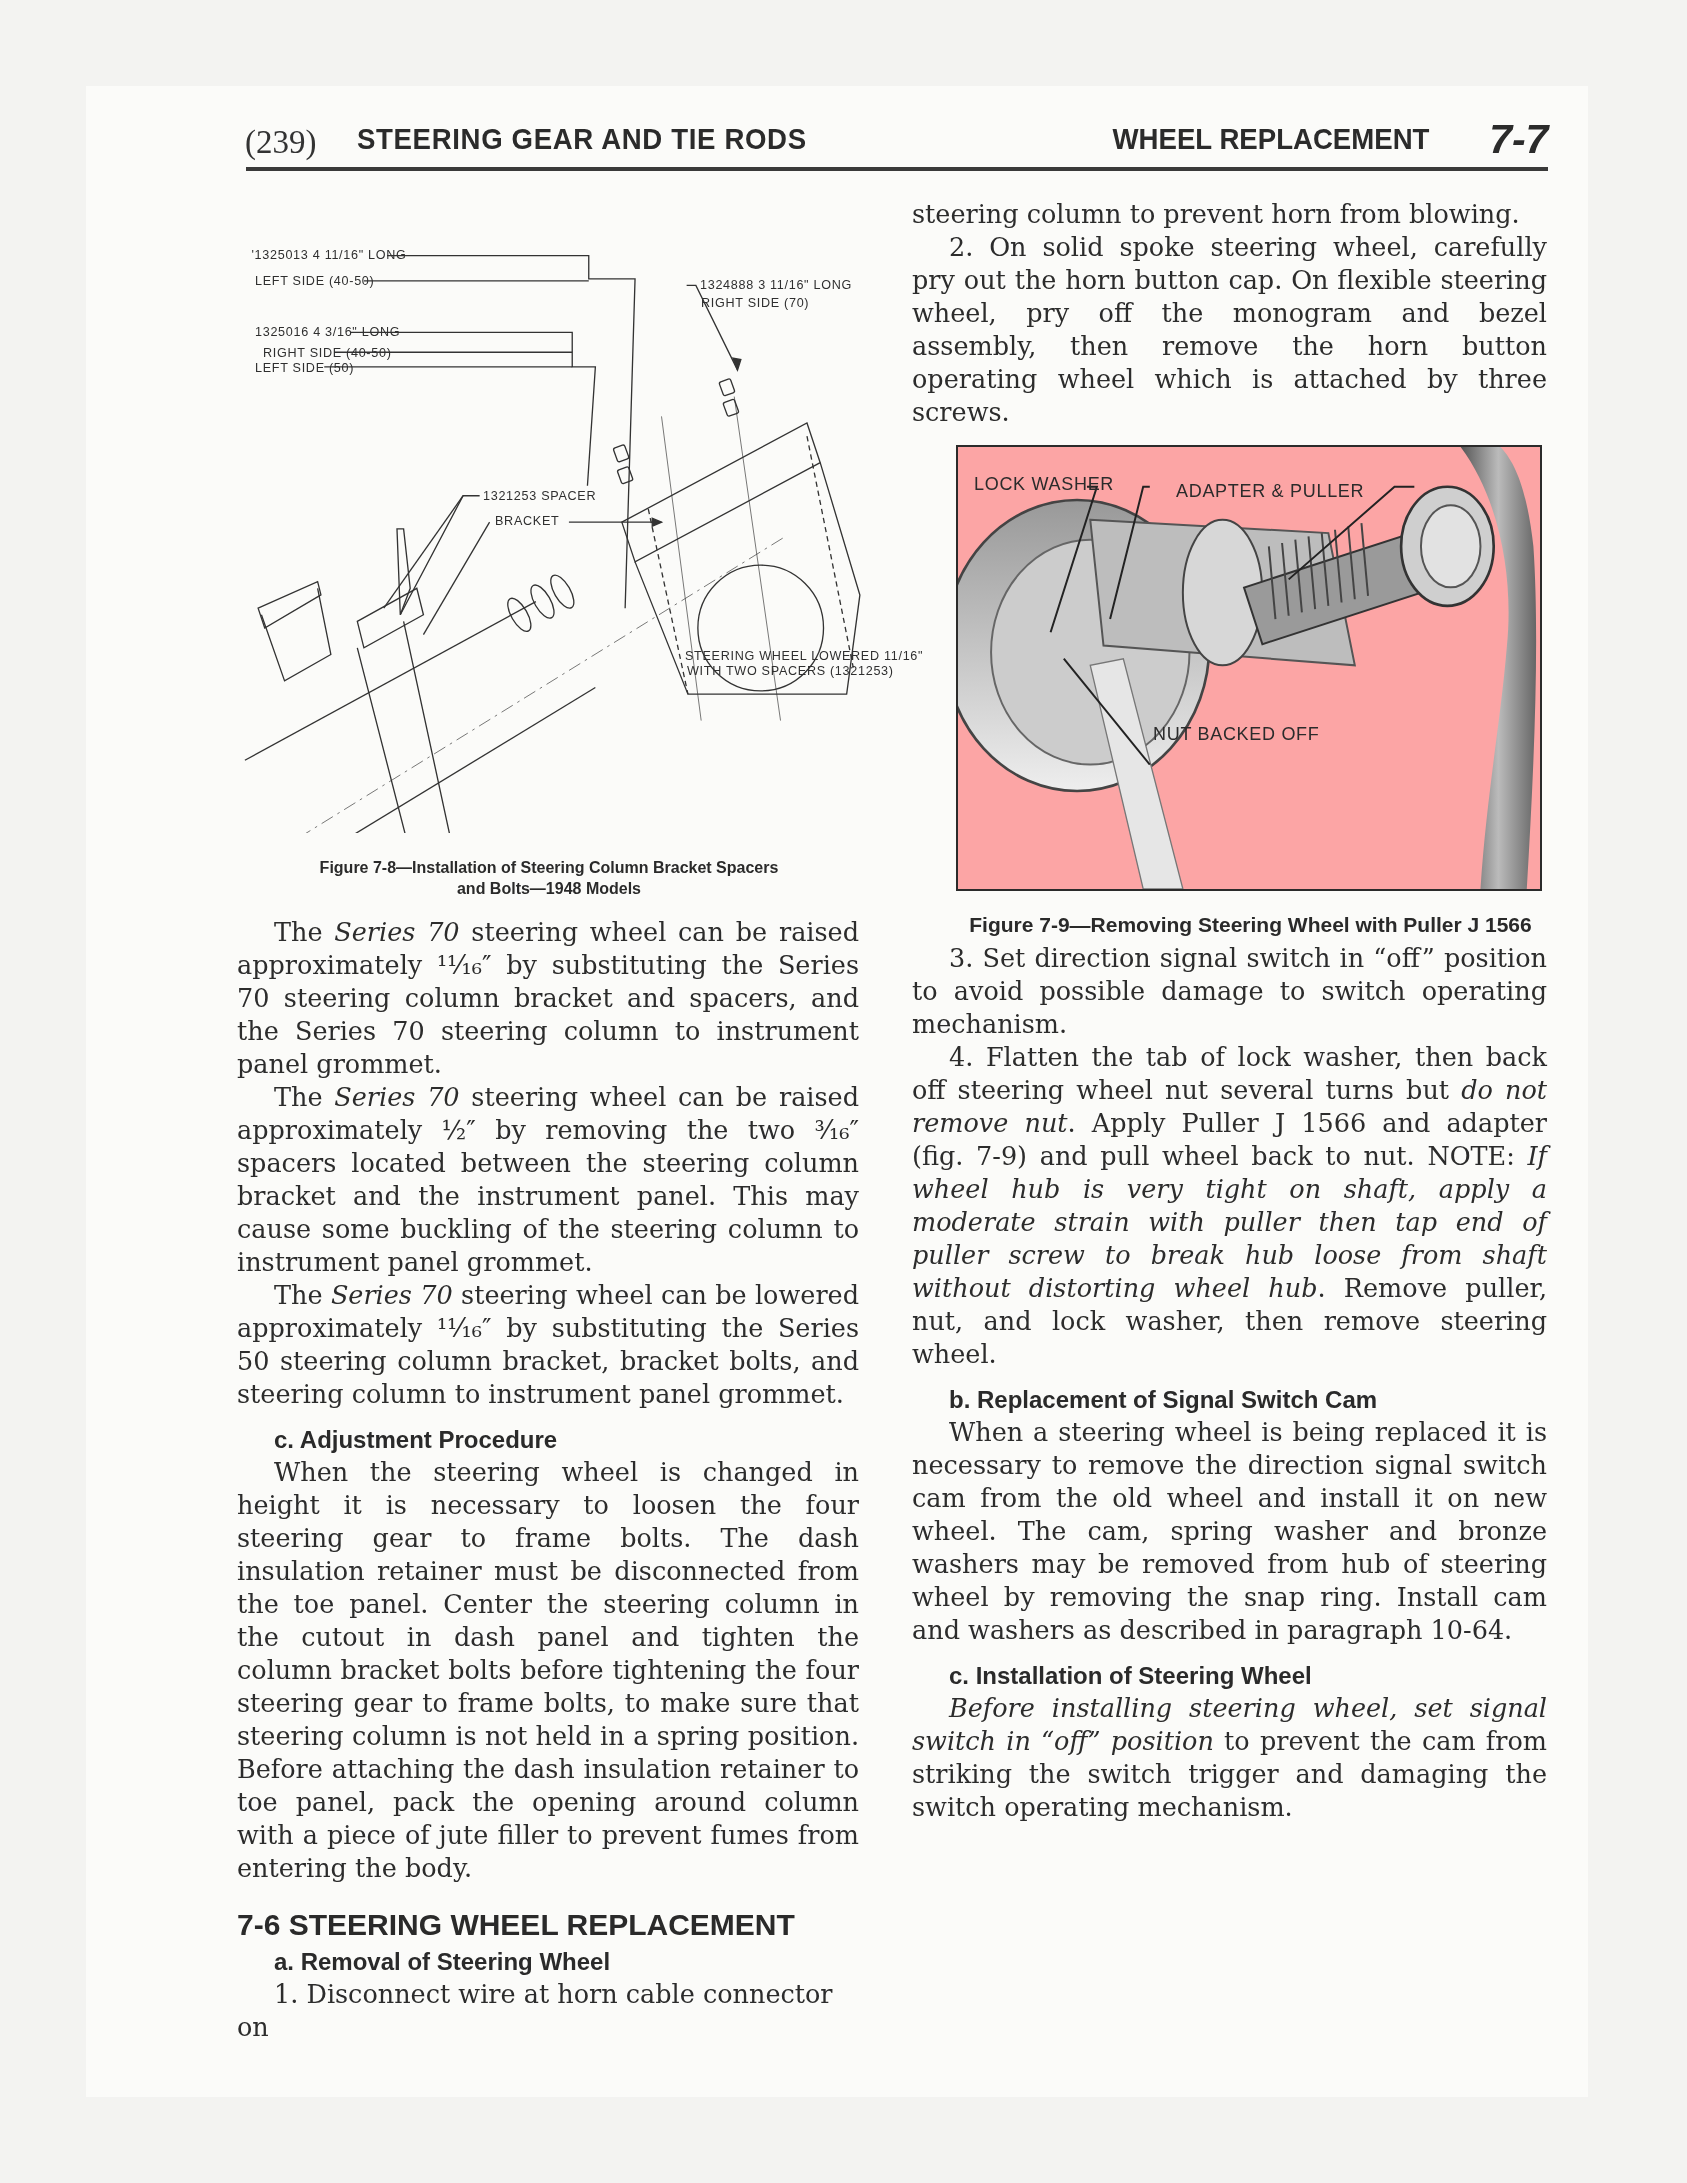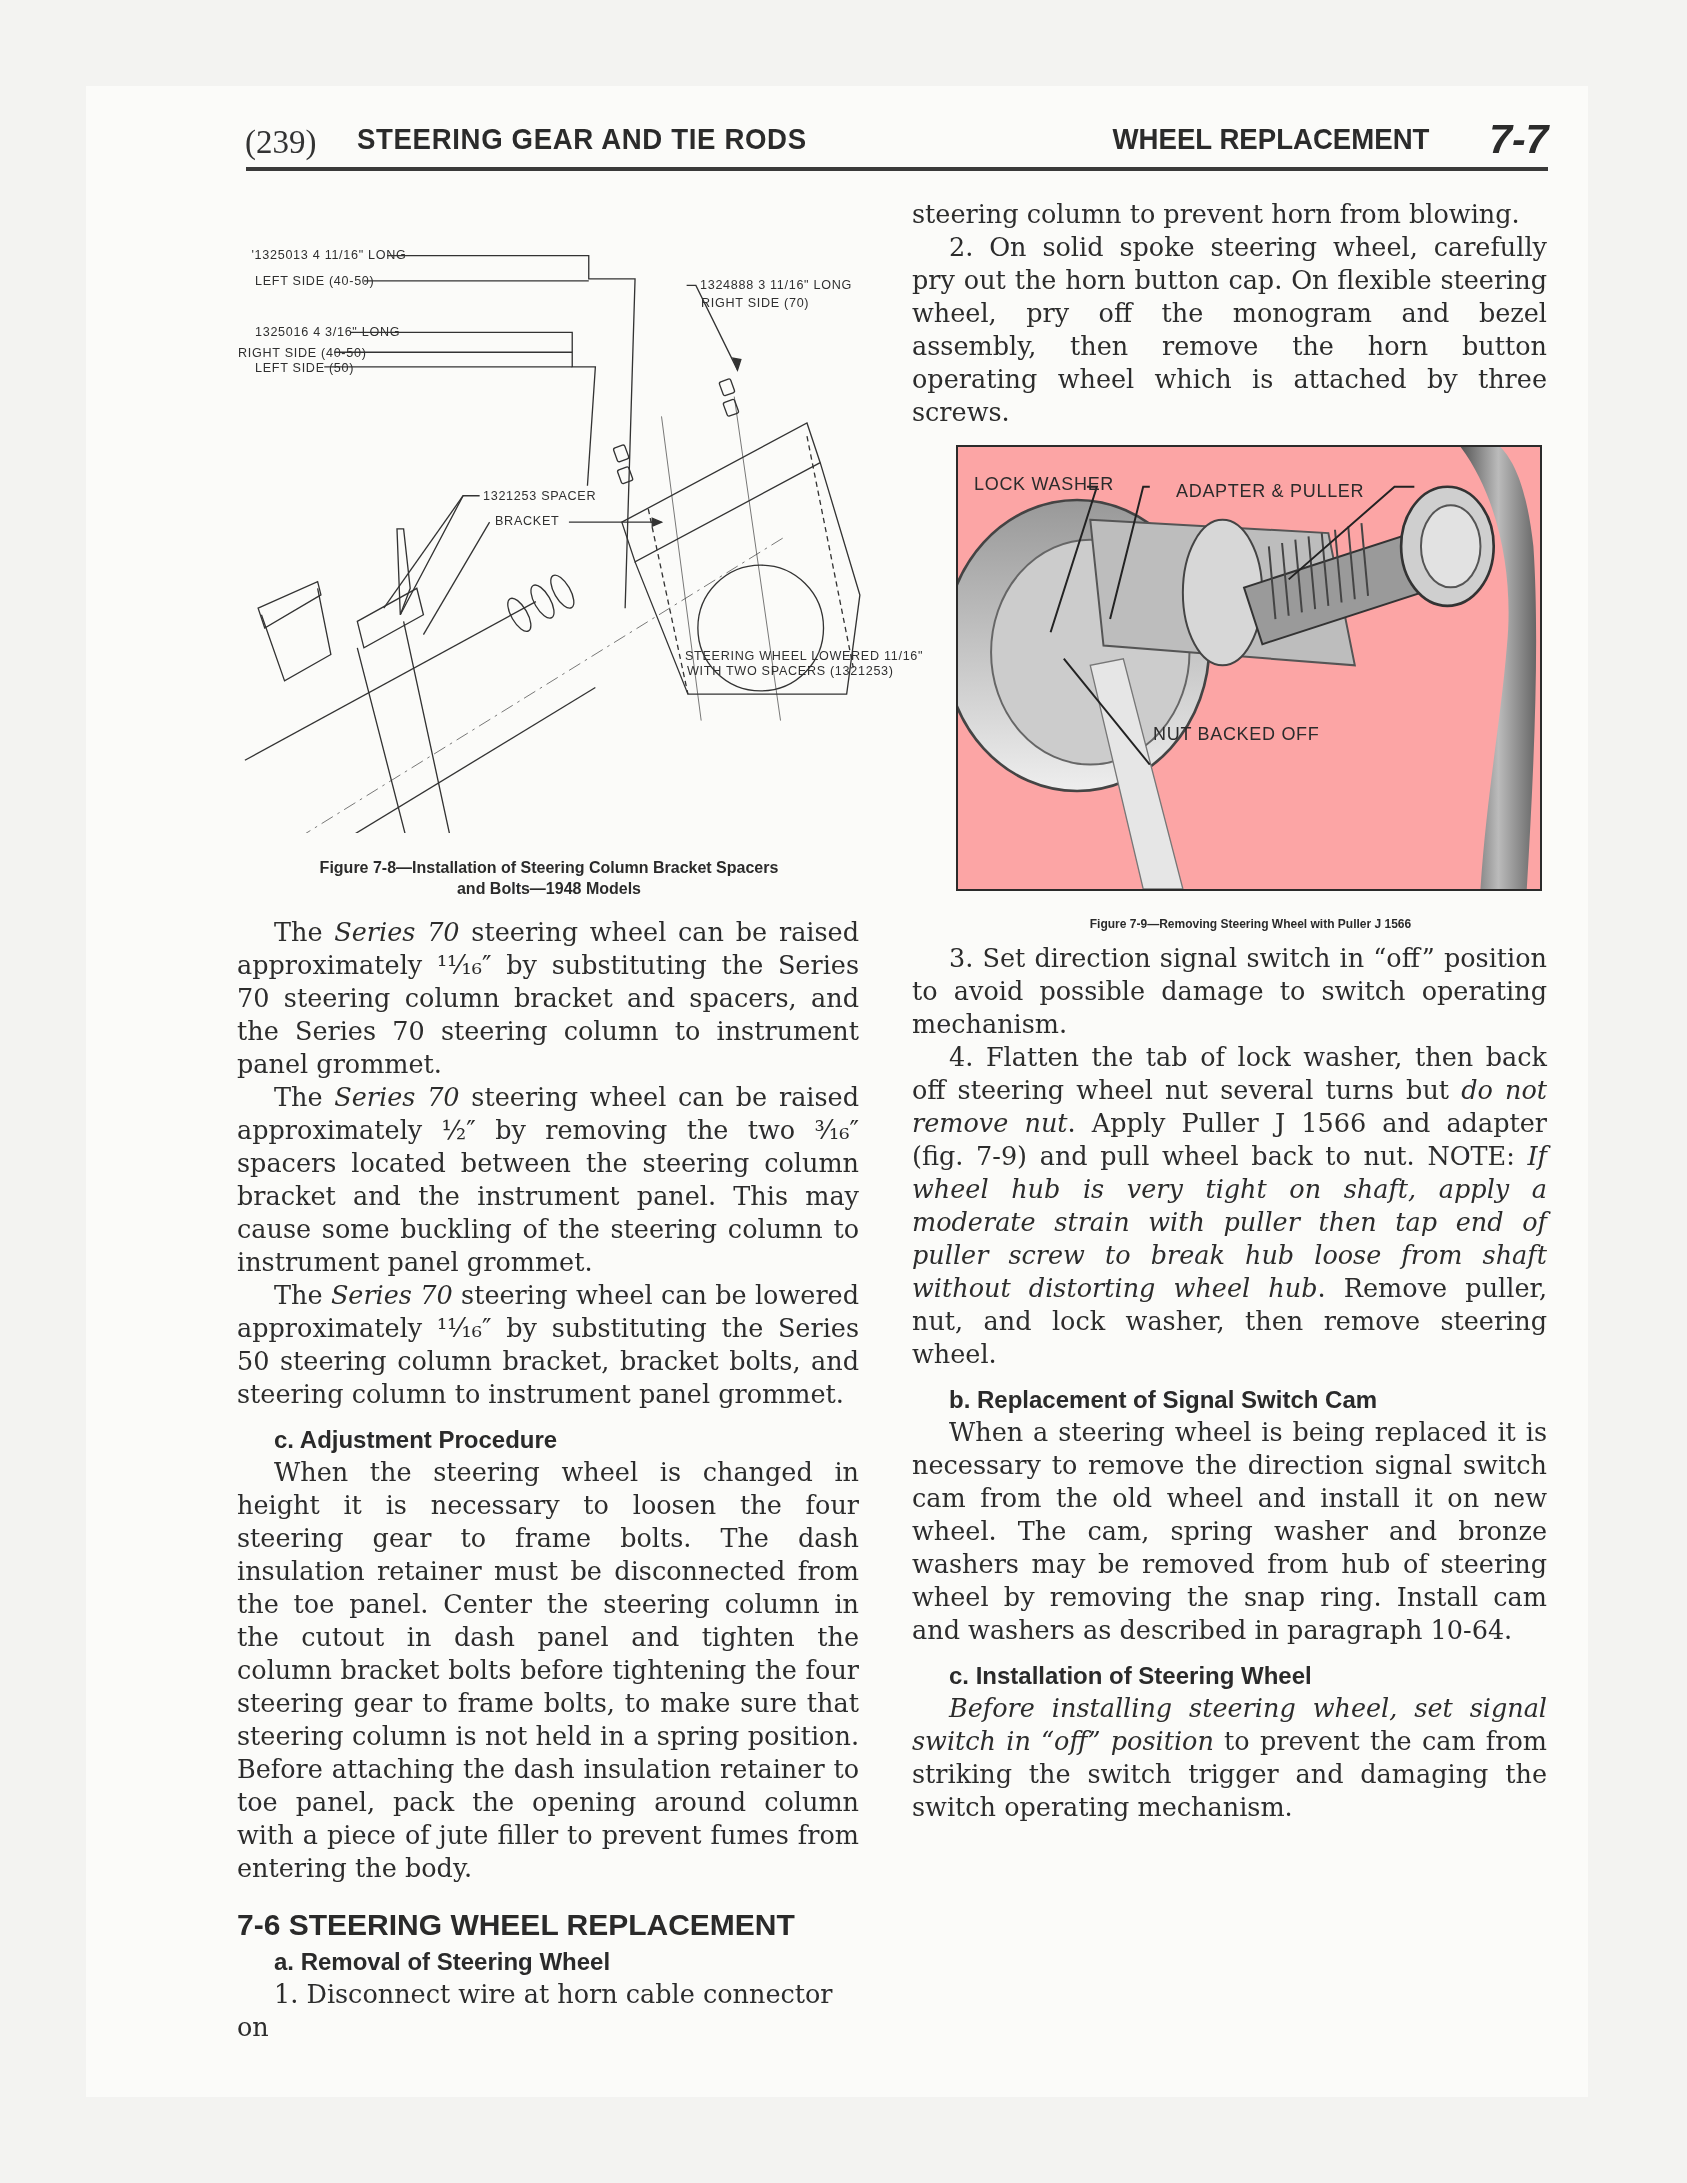--- a/index.html
+++ b/index.html
@@ -96,21 +96,21 @@
 
     <path d="M385 420 H360 L265 600"></path>
     <path d="M360 420 L240 590"></path>
     <path d="M400 460 L300 630"></path>
     <path d="M520 460 H660"></path>
     <polygon points="660,460 646,454 646,466" fill="#333"></polygon>
   </svg>
   <span class="diag-label" style="left:26.5px;top:30px;">'1325013  4 11/16" LONG</span>
   <span class="diag-label" style="left:30px;top:56px;">LEFT  SIDE (40-50)</span>
   <span class="diag-label" style="left:30px;top:107px;">1325016  4 3/16" LONG</span>
-  <span class="diag-label" style="left:13px;top:128px;">RIGHT SIDE (40-50)</span>
+  <span class="diag-label" style="left:38px;top:128px;">RIGHT SIDE (40-50)</span>
   <span class="diag-label" style="left:30px;top:143px;">LEFT  SIDE (50)</span>
   <span class="diag-label" style="left:475px;top:60px;">1324888 3 11/16" LONG</span>
   <span class="diag-label" style="left:476px;top:78px;">RIGHT SIDE  (70)</span>
   <span class="diag-label" style="left:258px;top:271px;">1321253 SPACER</span>
   <span class="diag-label" style="left:270px;top:296px;">BRACKET</span>
   <span class="diag-label" style="left:460px;top:431px;">STEERING WHEEL LOWERED 11/16"</span>
   <span class="diag-label" style="left:462px;top:446px;">WITH TWO SPACERS (1321253)</span>
 </div>
 <div class="cap" style="left:238px;top:857px;width:622px;">
   <div>Figure 7-8—Installation of Steering Column Bracket Spacers</div>
@@ -169,21 +169,21 @@
       <path d="M195 60 H210 L140 280"></path>
       <path d="M290 60 H280 L230 260"></path>
       <path d="M690 60 H660 L500 200"></path>
       <path d="M290 480 L160 320"></path>
     </g>
   </svg>
   <span class="photo-label" style="left:16px;top:26.5px;">LOCK WASHER</span>
   <span class="photo-label" style="left:218px;top:34px;">ADAPTER &amp; PULLER</span>
   <span class="photo-label" style="left:195px;top:277px;">NUT BACKED OFF</span>
 </div>
-<div class="cap" style="left:953px;top:914px;width:595px;font-size:12px;">Figure 7-9—Removing Steering Wheel with Puller J 1566</div>
+<div class="cap" style="left:953px;top:914px;width:595px;font-size:21px;">Figure 7-9—Removing Steering Wheel with Puller J 1566</div>
 
 <div class="col col-right" style="top:942px;">
   <p class="indent">3. Set direction signal switch in “off” position to avoid possible damage to switch operating mechanism.</p>
   <p class="indent"><span>4. Flatten the tab of lock washer, then back off steering wheel nut several turns but </span><span class="it">do not remove nut</span><span>. Apply Puller J 1566 and adapter (fig. 7-9) and pull wheel back to nut. NOTE: </span><span class="it">If wheel hub is very tight on shaft, apply a moderate strain with puller then tap end of puller screw to break hub loose from shaft without distorting wheel hub</span><span>. Remove puller, nut, and lock washer, then remove steering wheel.</span></p>
   <div class="subhead" style="margin-top:12px;">b.  Replacement of Signal Switch Cam</div>
   <p class="indent">When a steering wheel is being replaced it is necessary to remove the direction signal switch cam from the old wheel and install it on new wheel. The cam, spring washer and bronze washers may be removed from hub of steering wheel by removing the snap ring. Install cam and washers as described in paragraph 10-64.</p>
   <div class="subhead" style="margin-top:12px;">c.  Installation of Steering Wheel</div>
   <p class="indent"><span class="it">Before installing steering wheel, set signal switch in “off” position</span><span> to prevent the cam from striking the switch trigger and damaging the switch operating mechanism.</span></p>
 </div>
 

